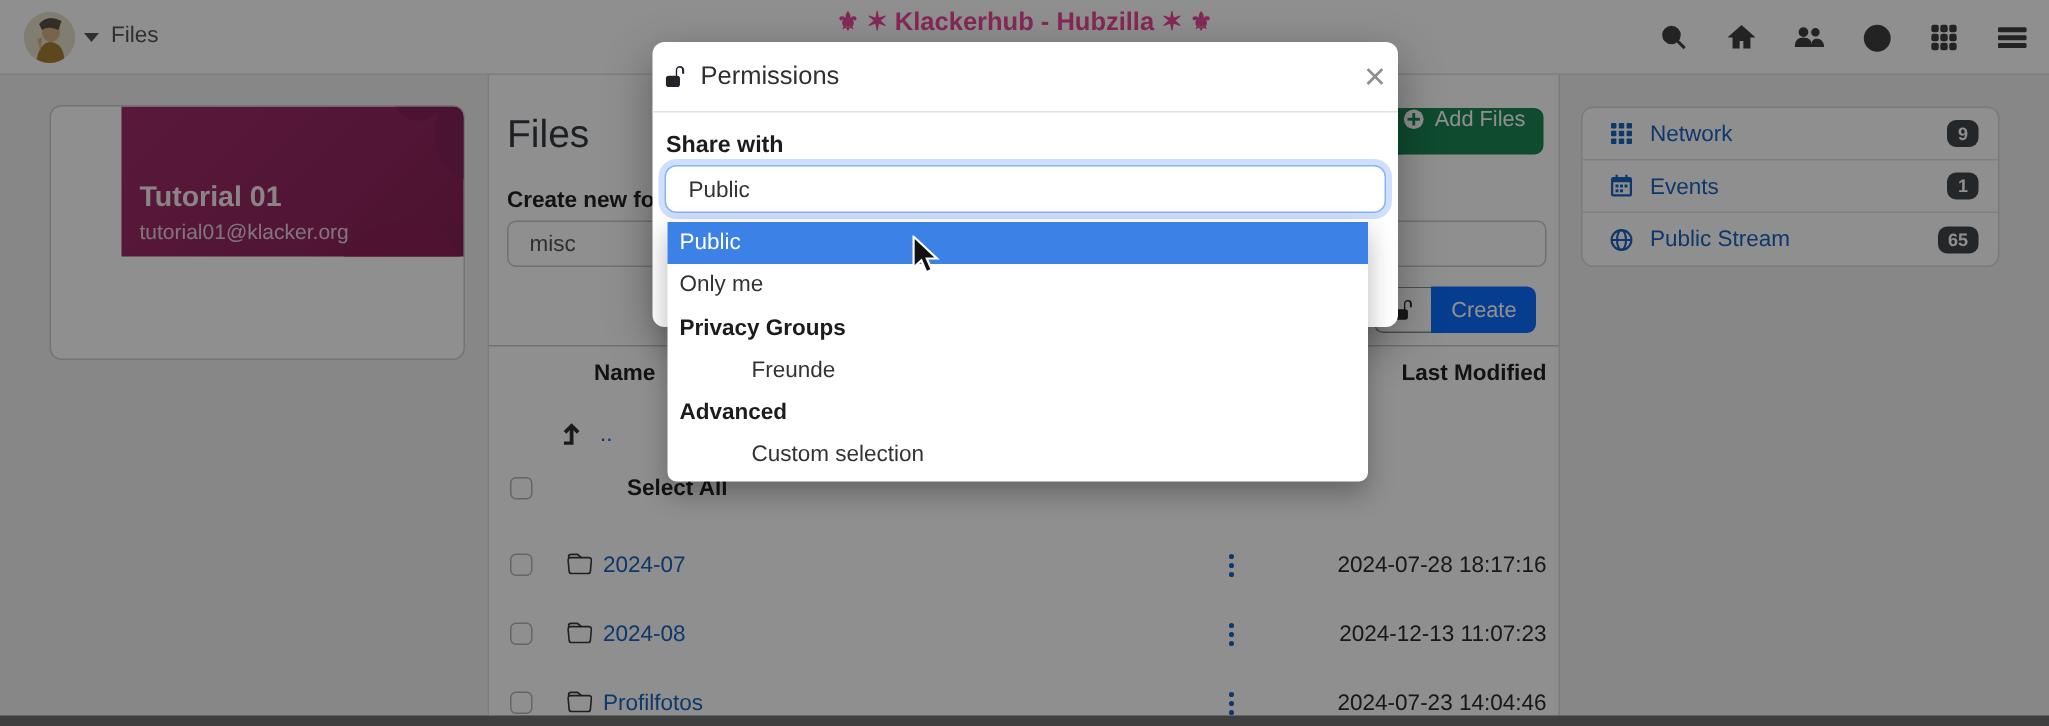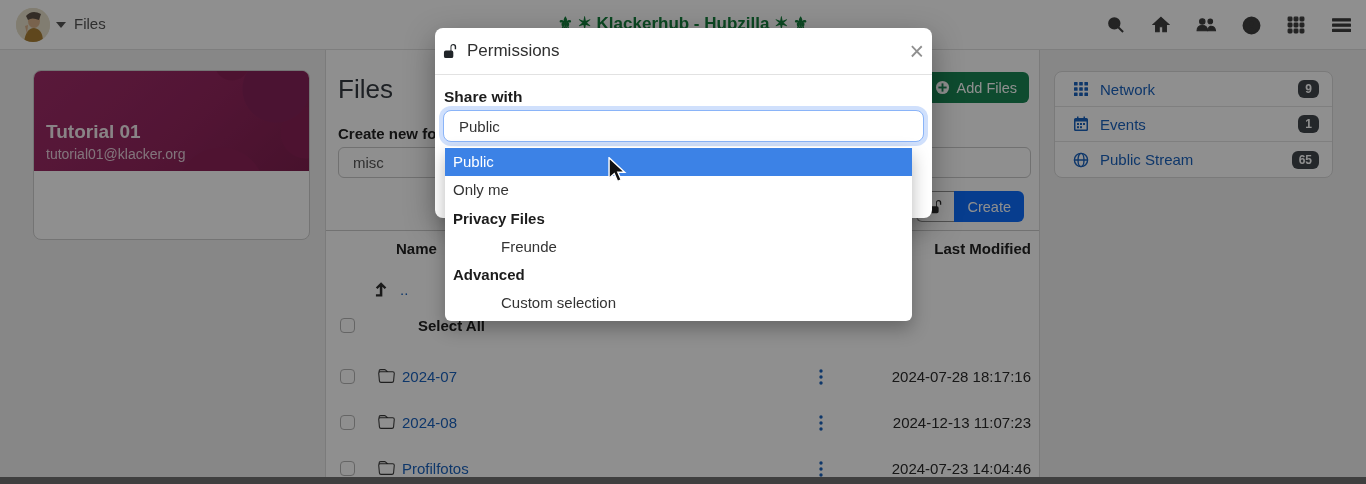--- a/index.html
+++ b/index.html
@@ -8,48 +8,48 @@
   .screen { position:absolute; inset:0; width:1366px; height:484px; }
 
   
   .navbar { position:absolute; left:0; top:0; width:1366px; height:50px; background:#ffffff;
             border-bottom:1px solid #e0e0e0; }
   .nav-avatar { position:absolute; left:16px; top:8px; width:34px; height:34px; border-radius:50%;
                 overflow:hidden; cursor:pointer; background:#e9e2cf; }
   .caret { position:absolute; left:56px; top:22px; width:0; height:0;
            border-left:5px solid transparent; border-right:5px solid transparent; border-top:6px solid #555; }
   .nav-app { position:absolute; left:74px; top:15px; font-size:15px; color:#545454; }
-  .nav-title { position:absolute; left:50%; transform:translateX(-50%); top:13px; font-size:17px;
-               font-weight:700; color:#15803d; white-space:nowrap; }
+  .nav-title { position:absolute; left:50%; transform:translateX(-50%); top:4px; font-size:17px;
+               font-weight:700; color:#ec4899; white-space:nowrap; }
   .nav-icons { position:absolute; right:14px; top:0; height:50px; display:flex; align-items:center; gap:23px; }
   .nav-icons .nbtn { width:22px; height:22px; display:flex; align-items:center; justify-content:center; cursor:pointer; }
   .nav-icons svg { fill:#3f3f3f; stroke:#3f3f3f; }
 
   
   .aside-card { position:absolute; left:33px; top:70px; width:277px; height:170px; border-radius:8px;
                 overflow:hidden; border:1px solid #cfcfcf; background:#ffffff; }
   .banner { position:relative; width:100%; height:100px;
             background:
               radial-gradient(circle 34px at 88% 18%, #86235a 0 33px, transparent 34px),
               radial-gradient(circle 26px at 99% 62%, #8a2156 0 25px, transparent 26px),
               radial-gradient(circle 18px at 72% -8%, #8a2156 0 17px, transparent 18px),
               radial-gradient(circle 44px at 68% 120%, #8d2258 0 43px, transparent 44px),
-              linear-gradient(135deg, #a02c69 0%, #93265e 55%, #7f1f4f 100%); }
+              linear-gradient(135deg, #a02c69 0%, #93265e 55%, #7f1f4f 100%); margin-left: 47px; }
   .banner-title { position:absolute; left:12px; top:50px; color:#f4ecef; font-size:19px; font-weight:700; }
   .banner-addr { position:absolute; left:12px; top:75px; color:rgba(255,255,255,.78); font-size:14px; }
   .card-body { position:absolute; left:0; top:100px; width:100%; height:70px; background:#fff; }
   .card-avatar { position:absolute; left:8px; top:5px; width:62px; height:62px; background:#e9e2cf; }
   .card-desc { position:absolute; left:80px; top:8px; width:185px; font-size:13.5px; color:#333; line-height:1.6; }
 
   
   .panel { position:absolute; left:325px; top:50px; width:715px; height:427px; background:#fff;
            border-left:1px solid #dcdcdc; border-right:1px solid #dcdcdc; }
   .panel-h1 { position:absolute; left:12px; top:24px; font-size:26px; font-weight:500; color:#343a40; }
   .btn { position:absolute; top:22px; height:31px; border:none; border-radius:6px; color:#fff;
-         font-size:14.5px; font-family:inherit; display:flex; align-items:center; gap:7px;
+         font-size:14.5px; font-family:inherit; display:flex; align-items:flex-start; gap:7px;
          padding:0 12px; cursor:pointer; }
   .btn-create-top { right:99px; background:#0d6efd; }
   .btn-addfiles { right:10px; background:#198754; }
   .form-label { position:absolute; left:12px; top:75px; font-size:15px; font-weight:700; color:#232323; }
   .text-input { position:absolute; left:12px; top:97px; width:693px; height:31px; border:1px solid #c9c9c9;
                 border-radius:6px; padding:0 14px; font-size:15px; color:#555; font-family:inherit; background:#fff; }
   .group-row { position:absolute; right:15px; top:141px; height:31px; display:flex; }
   .lock-btn { width:38px; height:31px; background:#fff; border:1px solid #8f8f8f; border-right:none;
               border-radius:6px 0 0 6px; display:flex; align-items:center; justify-content:center; cursor:pointer; }
   .create-btn { height:31px; background:#0d6efd; color:#fff; border:none; border-radius:0 6px 6px 0;
@@ -333,21 +333,21 @@
     <span class="m-title">Permissions</span>
     <button class="m-close">×</button>
   </div>
   <div class="m-label">Share with</div>
   <input class="m-input" type="text" value="Public" style="">
 </div>
 
 <div class="dropdown">
   <div class="dd-item dd-active">Public</div>
   <div class="dd-item">Only me</div>
-  <div class="dd-item dd-header">Privacy Files</div>
+  <div class="dd-item dd-header">Privacy Groups</div>
   <div class="dd-item dd-sub">Freunde</div>
   <div class="dd-item dd-header">Advanced</div>
   <div class="dd-item dd-sub">Custom selection</div>
 </div>
 
 <svg class="cursor" width="20" height="26" viewBox="0 0 13 18">
   <path d="M1 0.5 L1 14.8 L4.6 11.5 L6.9 16.9 L9.4 15.8 L7.1 10.6 L11.8 10.6 Z" fill="#111" stroke="#fff" stroke-width="1"></path>
 </svg>
 
 </body></html>

